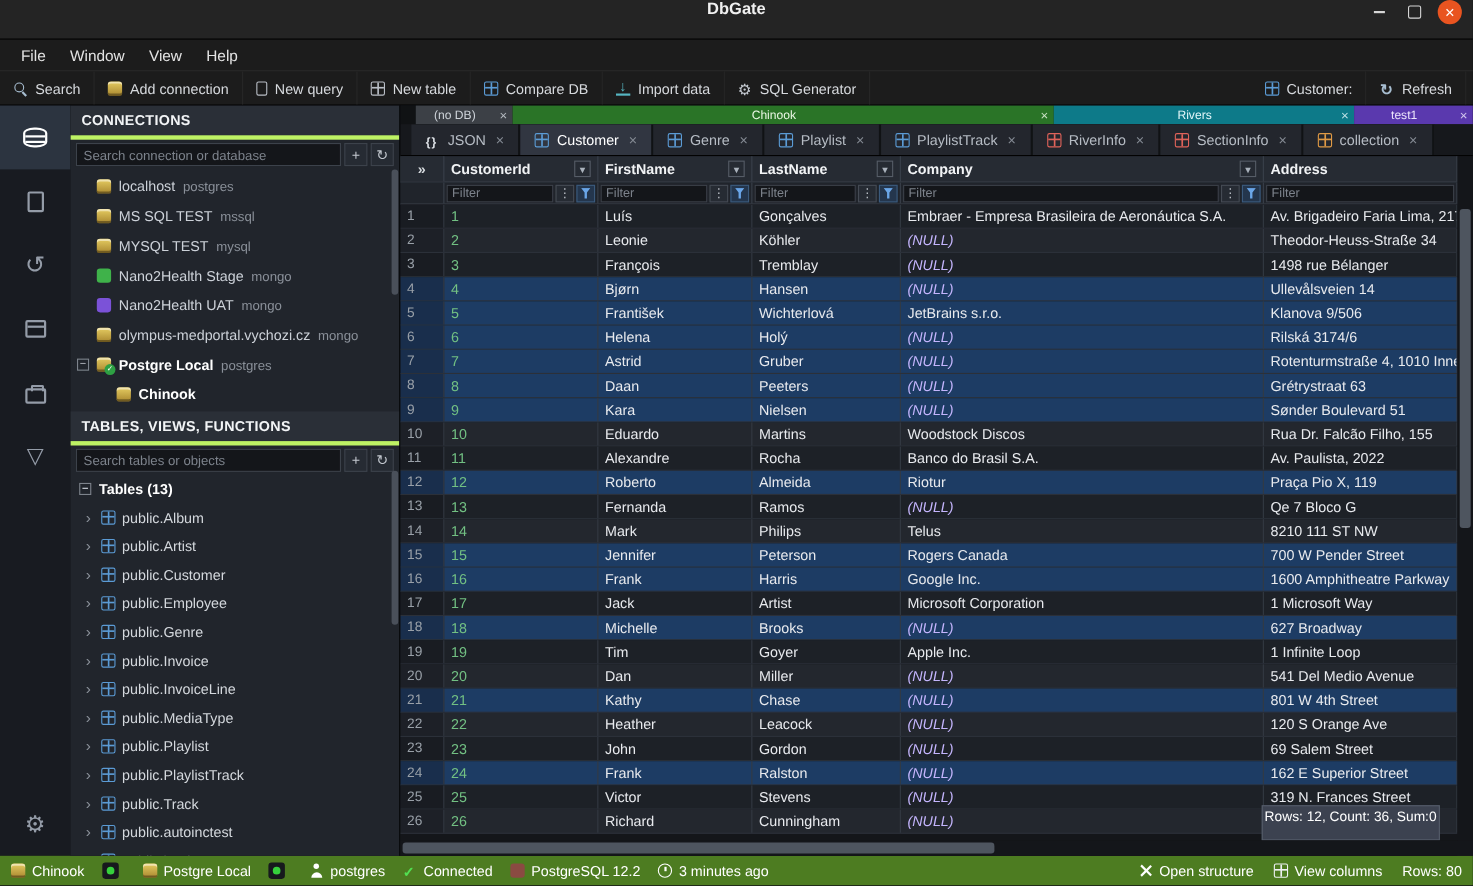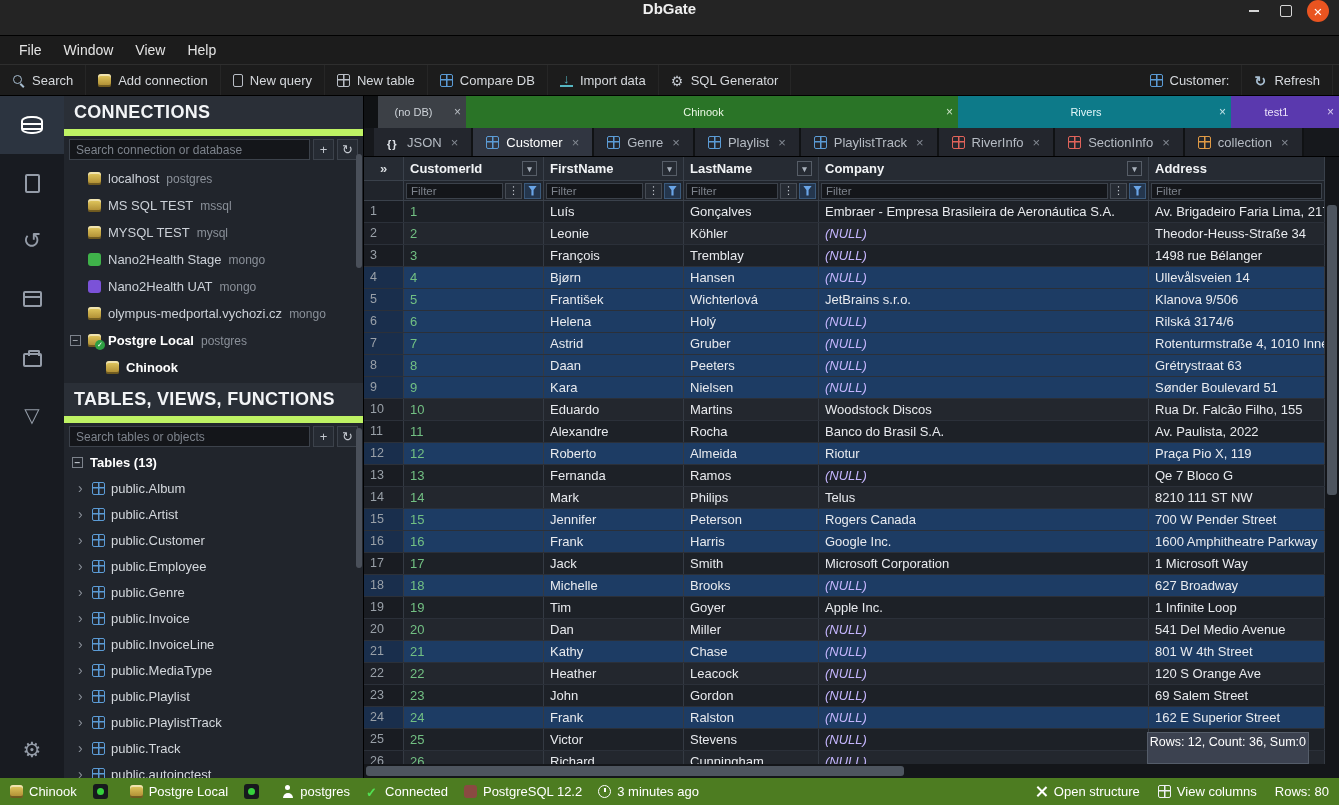--- a/index.html
+++ b/index.html
@@ -56,21 +56,21 @@
 .aicon[data-icon="file"]{width:15px;height:19px;border:2px solid currentColor;border-radius:2px}
 .aicon[data-icon="history"]::before{content:"↺";font-size:22px;line-height:1}
 .aicon[data-icon="archive"]{width:19px;height:16px;border:2px solid currentColor;border-radius:2px;background:linear-gradient(currentColor,currentColor) 0 3px/100% 2px no-repeat}
 .aicon[data-icon="briefcase"]{width:19px;height:14px;border:2px solid currentColor;border-radius:2px;margin-top:5px}
 .aicon[data-icon="briefcase"]::before{content:"";position:absolute;top:-5px;left:3px;width:8px;height:4px;border:2px solid currentColor;border-bottom:none;border-radius:2px 2px 0 0}
 .aicon[data-icon="nabla"]::before{content:"▽";font-size:20px;line-height:1}
 .aicon[data-icon="gear-big"]::before{content:"⚙";font-size:21px;line-height:1}
 
 
 .leftpanel{width:300px;background:#21252c;display:flex;flex-direction:column;position:relative;border-right:1px solid #000;overflow:hidden;flex:none}
-.panel-header{background:#2a2f37;color:#f2f4f6;font-weight:bold;font-size:18px;padding:6px 10px;border-bottom:7px solid #bef264;flex:none;letter-spacing:.3px}
+.panel-header{background:#2a2f37;color:#f2f4f6;font-weight:bold;font-size:13px;padding:6px 10px;border-bottom:4px solid #bef264;flex:none;letter-spacing:.3px}
 .searchrow{display:flex;align-items:center;gap:3px;padding:3px 5px;flex:none}
 .searchrow input{flex:1;min-width:0;height:21px;background:#14161a;border:1px solid #3c424b;color:#dfe3e8;font-size:12px;padding:0 6px;font-family:inherit}
 input::placeholder{color:#7d838c}
 .sbtn{width:21px;height:21px;flex:none;background:#262b33;border:1px solid #3c424b;color:#c3c8cf;display:flex;align-items:center;justify-content:center;font-size:13px}
 .conn-list{flex:none;padding:2px 0}
 .conn-item{display:flex;align-items:center;gap:7px;height:27px;padding-left:24px;color:#ccd1d8;font-size:13px;position:relative;white-space:nowrap}
 .conn-item.bold .conn-name{color:#fff;font-weight:bold}
 .conn-item.child{padding-left:42px}
 .conn-icon{width:13px;height:13px;flex:none;position:relative}
 .badge{display:none;position:absolute;right:-4px;bottom:-3px;width:10px;height:10px;background:#2ea043;border-radius:50%;color:#fff;font-size:7px;line-height:10px;text-align:center}
@@ -84,21 +84,21 @@
 .obj-list{flex:1;overflow:hidden}
 .tbl-item{display:flex;align-items:center;gap:6px;height:26px;padding-left:14px;color:#d4d8dd;font-size:13px;white-space:nowrap}
 .chev{color:#8a9099;font-size:14px;width:8px;flex:none}
 .chev::before{content:"›"}
 .pscroll{position:absolute;right:1px;width:6px;background:#4a505a;border-radius:3px}
 .pscroll.one{top:58px;height:114px}
 .pscroll.two{top:332px;height:140px}
 
 
 .content{flex:1;display:flex;flex-direction:column;min-width:0;background:#17191e}
-.dbtabs{height:32px;display:flex;padding-left:14px;background:#101214;flex:none}
+.dbtabs{height:17px;display:flex;padding-left:14px;background:#101214;flex:none}
 .dbtab{display:flex;align-items:center;font-size:11px;overflow:hidden}
 .dbtab .close{font-size:12px;padding:0 5px;opacity:.85}
 .dbtab[data-color="gray"]{width:88px;background:#3c4046;color:#ced3d9}
 .dbtab[data-color="green"]{width:492px;background:#2a7427;color:#eaf7e4}
 .dbtab[data-color="teal"]{width:273px;background:#0d7a89;color:#e2f6f9}
 .dbtab[data-color="purple"]{flex:1;background:#5a39ae;color:#ece4fb}
 .dbtab-label{flex:1;text-align:center;white-space:nowrap}
 .filetabs{height:29px;display:flex;padding-left:10px;background:#16181c;flex:none;overflow:hidden;border-bottom:1px solid #000}
 .filetab{display:flex;align-items:center;gap:7px;padding:0 13px;background:#23262d;border-right:2px solid #101214;color:#b6bcc4;font-size:13px;white-space:nowrap;flex:none}
 .filetab.active{background:#313641;color:#fff}
@@ -726,21 +726,21 @@
               <div class="gcell">Frank</div>
               <div class="gcell">Harris</div>
               <div class="gcell">Google Inc.</div>
               <div class="gcell">1600 Amphitheatre Parkway</div>
             </div>
 
             <div class="grow cols">
               <div class="gcell gutter">17</div>
               <div class="gcell num">17</div>
               <div class="gcell">Jack</div>
-              <div class="gcell">Smith</div>
+              <div class="gcell">Artist</div>
               <div class="gcell">Microsoft Corporation</div>
               <div class="gcell">1 Microsoft Way</div>
             </div>
 
             <div class="grow cols selected">
               <div class="gcell gutter">18</div>
               <div class="gcell num">18</div>
               <div class="gcell">Michelle</div>
               <div class="gcell">Brooks</div>
               <div class="gcell nullv">(NULL)</div>

